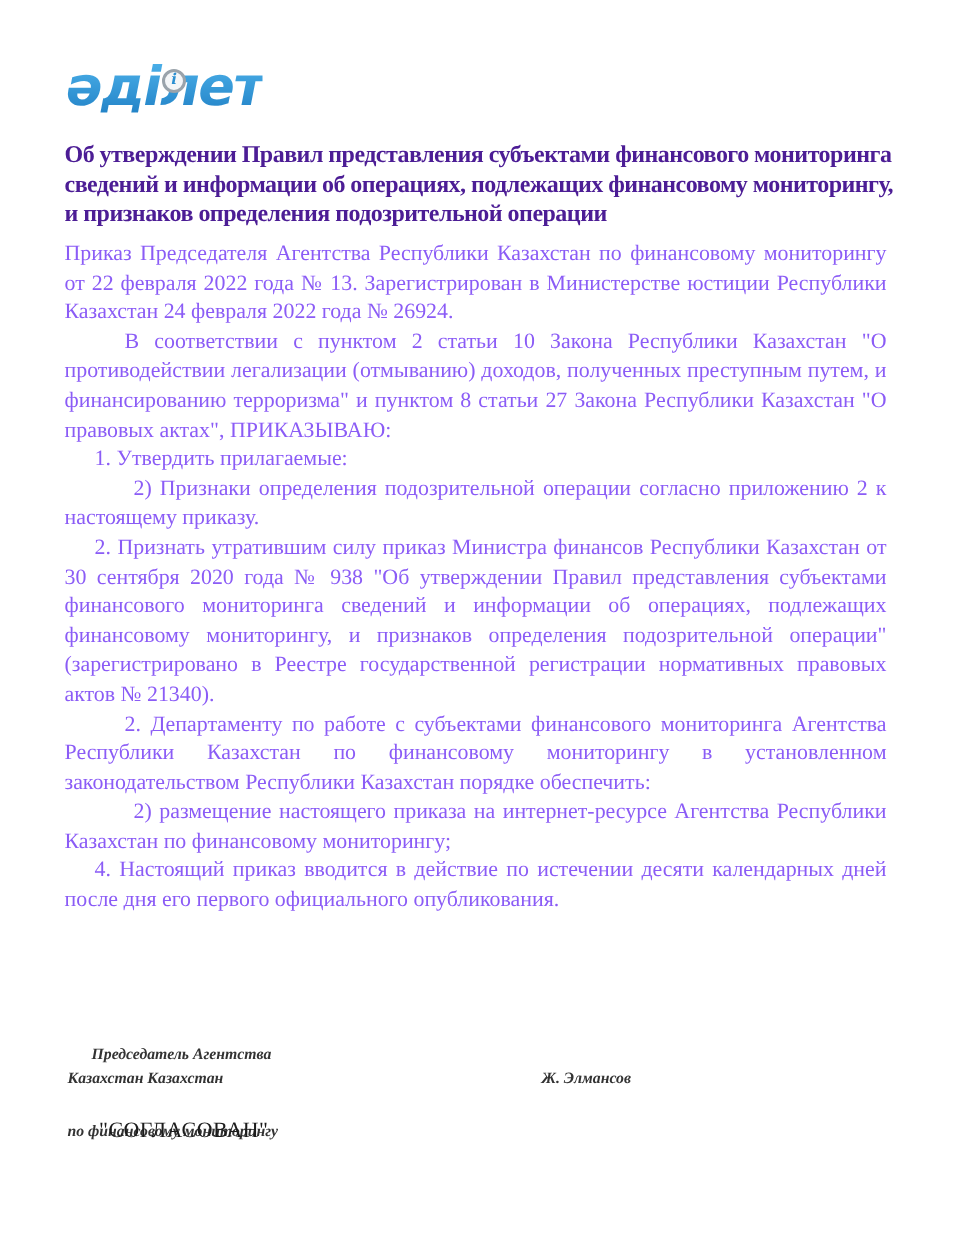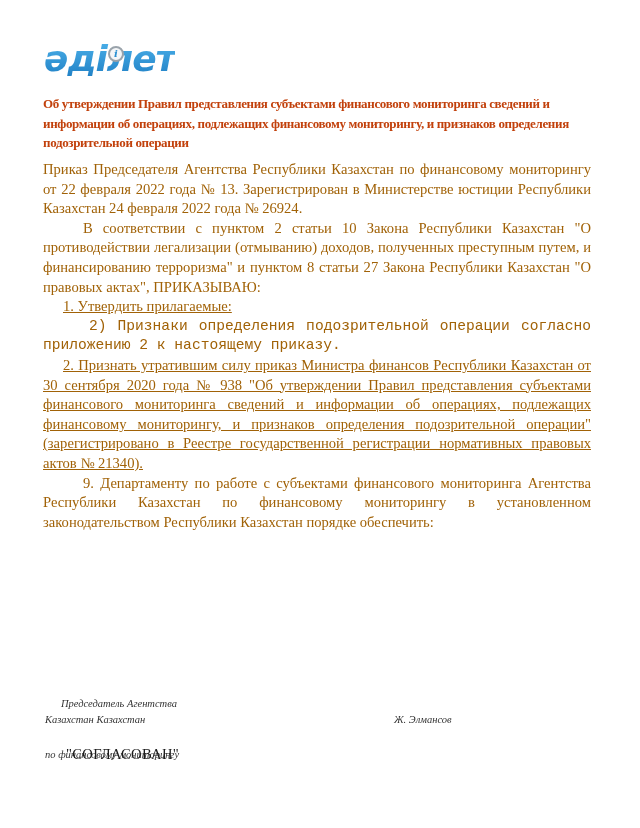--- a/index.html
+++ b/index.html
@@ -54,53 +54,54 @@
     line-height: 12px;
     text-align: center;
     color: #2a8fd1;
   }
   .doc-title {
     position: absolute;
     left: 43px;
     top: 94px;
     width: 560px;
     font-weight: bold;
-    font-size: 13px;
+    font-size: 16px;
     line-height: 19.5px;
     letter-spacing: -0.35px;
-    color: #c2410c;
+    color: #4c1d95;
   }
   .content {
     position: absolute;
     left: 43px;
     top: 160px;
     width: 548px;
     font-size: 14.6px;
     line-height: 19.6px;
-    color: #a16207;
+    color: #8b5cf6;
   }
   .content p {
     margin: 0;
     text-align: justify;
   }
-  .ind1 { text-indent: 20px; text-decoration: underline; }
+  .ind1 { text-indent: 20px; }
   .ind2 { text-indent: 40px; }
-  .ind3 { text-indent: 46px; font-family: Liberation Mono, monospace; }
+  .ind3 { text-indent: 46px; }
   .sig-block {
     position: absolute;
     left: 43px;
     top: 698px;
     width: 560px;
     font-style: italic;
     font-size: 10.5px;
     color: #333;
   }
   .sig-line {
     position: absolute;
     white-space: nowrap;
+    font-weight: bold;
   }
   .approved {
     position: absolute;
     left: 66px;
     top: 746px;
     font-size: 14.6px;
     color: #1c1c1c;
     letter-spacing: 0.3px;
   }
 </style>
@@ -113,23 +114,25 @@
 </div>
 
 <div class="doc-title">Об утверждении Правил представления субъектами финансового мониторинга сведений и информации об операциях, подлежащих финансовому мониторингу, и признаков определения подозрительной операции</div>
 
 <div class="content">
   <p>Приказ Председателя Агентства Республики Казахстан по финансовому мониторингу от 22 февраля 2022 года № 13. Зарегистрирован в Министерстве юстиции Республики Казахстан 24 февраля 2022 года № 26924.</p>
   <p class="ind2">В соответствии с пунктом 2 статьи 10 Закона Республики Казахстан "О противодействии легализации (отмыванию) доходов, полученных преступным путем, и финансированию терроризма" и пунктом 8 статьи 27 Закона Республики Казахстан "О правовых актах", ПРИКАЗЫВАЮ:</p>
   <p class="ind1">1. Утвердить прилагаемые:</p>
   <p class="ind3">2) Признаки определения подозрительной операции согласно приложению 2 к настоящему приказу.</p>
   <p class="ind1">2. Признать утратившим силу приказ Министра финансов Республики Казахстан от 30 сентября 2020 года № 938 "Об утверждении Правил представления субъектами финансового мониторинга сведений и информации об операциях, подлежащих финансовому мониторингу, и признаков определения подозрительной операции" (зарегистрировано в Реестре государственной регистрации нормативных правовых актов № 21340).</p>
-  <p class="ind2">9. Департаменту по работе с субъектами финансового мониторинга Агентства Республики Казахстан по финансовому мониторингу в установленном законодательством Республики Казахстан порядке обеспечить:</p>
+  <p class="ind2">2. Департаменту по работе с субъектами финансового мониторинга Агентства Республики Казахстан по финансовому мониторингу в установленном законодательством Республики Казахстан порядке обеспечить:</p>
+  <p class="ind3">2) размещение настоящего приказа на интернет-ресурсе Агентства Республики Казахстан по финансовому мониторингу;</p>
+  <p class="ind1">4. Настоящий приказ вводится в действие по истечении десяти календарных дней после дня его первого официального опубликования.</p>
 </div>
 
 <div class="sig-block">
   <span class="sig-line" style="left:18px; top:0px;">Председатель Агентства</span>
   <span class="sig-line" style="left:2px; top:16px;">Казахстан Казахстан</span>
   <span class="sig-line" style="left:2px; top:51px;">по финансовому мониторингу</span>
-  <span class="sig-line" style="left:318px; top:16px;margin-left:33px;">Ж. Элмансов</span>
+  <span class="sig-line" style="left:318px; top:16px;">Ж. Элмансов</span>
 </div>
 
 <div class="approved">"СОГЛАСОВАН"</div>
 
 </body></html>

